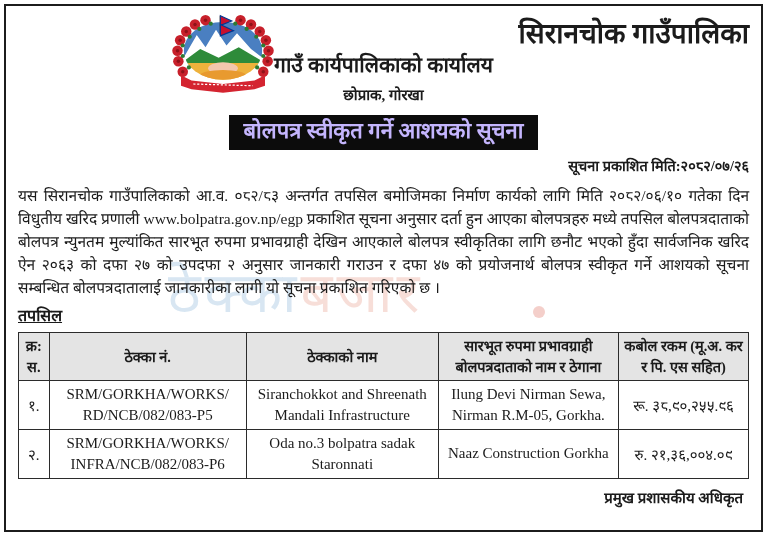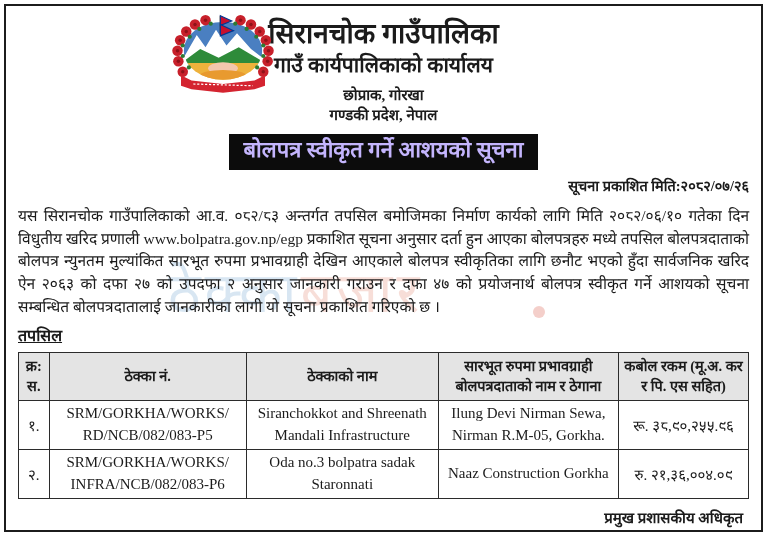--- a/index.html
+++ b/index.html
@@ -28,21 +28,21 @@
     font-family: "Liberation Sans", "DejaVu Sans", sans-serif;
   }
   .wm-dot {
     position: absolute; left: 533px; top: 306px;
     width: 12px; height: 12px; border-radius: 50%;
     background: #eba89e; opacity: .55; z-index: 1;
   }
   
   .hdr { position: relative; text-align: center; }
   .logo { position: absolute; left: 152px; top: 2px; width: 106px; height: 84px; }
-  .muni  { font-size: 28px; font-weight: bold; line-height: 1.15; padding-top: 6px; }
+  .muni  { font-size: 28px; font-weight: bold; line-height: 1.15; padding-top: 6px; text-align: right; }
   .office{ font-size: 21px; font-weight: bold; line-height: 1.3; margin-top: 2px; }
   .addr  { font-size: 15px; font-weight: bold; line-height: 1.3; }
   .addr1 { margin-top: 7px; }
   
   .banner {
     display: table; margin: 9px auto 0;
     background: #0c0c0c; color: #c4b5fd;
     font-size: 22px; font-weight: bold;
     padding: 3px 15px 6px; line-height: 1.2;
   }
@@ -165,21 +165,20 @@
         <polygon points="57,12 72,19 57,25" fill="#c8102e" stroke="#003893" stroke-width="1.3"></polygon>
       </g>
 
       <path d="M12,70 L24,76 L60,80 L96,76 L108,70 L108,82 L96,86 L60,90 L24,86 L12,82 Z" fill="#d42430"></path>
       <line x1="26" y1="80" x2="94" y2="82" stroke="#ffffff" stroke-width="1.4" stroke-dasharray="2.5 2"></line>
     </svg>
 
     <div class="muni">सिरानचोक गाउँपालिका</div>
     <div class="office">गाउँ कार्यपालिकाको कार्यालय</div>
     <div class="addr addr1">छोप्राक, गोरखा</div>
-    <div class="addr">गण्डकी प्रदेश, नेपाल</div>
   </div>
 
   <div class="banner">बोलपत्र स्वीकृत गर्ने आशयको सूचना</div>
 
   <div class="pubdate">सूचना प्रकाशित मिति:२०८२/०७/२६</div>
 
   <p class="bodytext">यस सिरानचोक गाउँपालिकाको आ.व. ०८२/८३ अन्तर्गत तपसिल बमोजिमका निर्माण कार्यको लागि मिति २०८२/०६/१० गतेका दिन विधुतीय खरिद प्रणाली www.bolpatra.gov.np/egp प्रकाशित सूचना अनुसार दर्ता हुन आएका बोलपत्रहरु मध्ये तपसिल बोलपत्रदाताको बोलपत्र न्युनतम मुल्यांकित सारभूत रुपमा प्रभावग्राही देखिन आएकाले बोलपत्र स्वीकृतिका लागि छनौट भएको हुँदा सार्वजनिक खरिद ऐन २०६३ को दफा २७ को उपदफा २ अनुसार जानकारी गराउन र दफा ४७ को प्रयोजनार्थ बोलपत्र स्वीकृत गर्ने आशयको सूचना सम्बन्धित बोलपत्रदातालाई जानकारीका लागी यो सूचना प्रकाशित गरिएको छ ।</p>
 
   <div class="tapsil">तपसिल</div>
 

